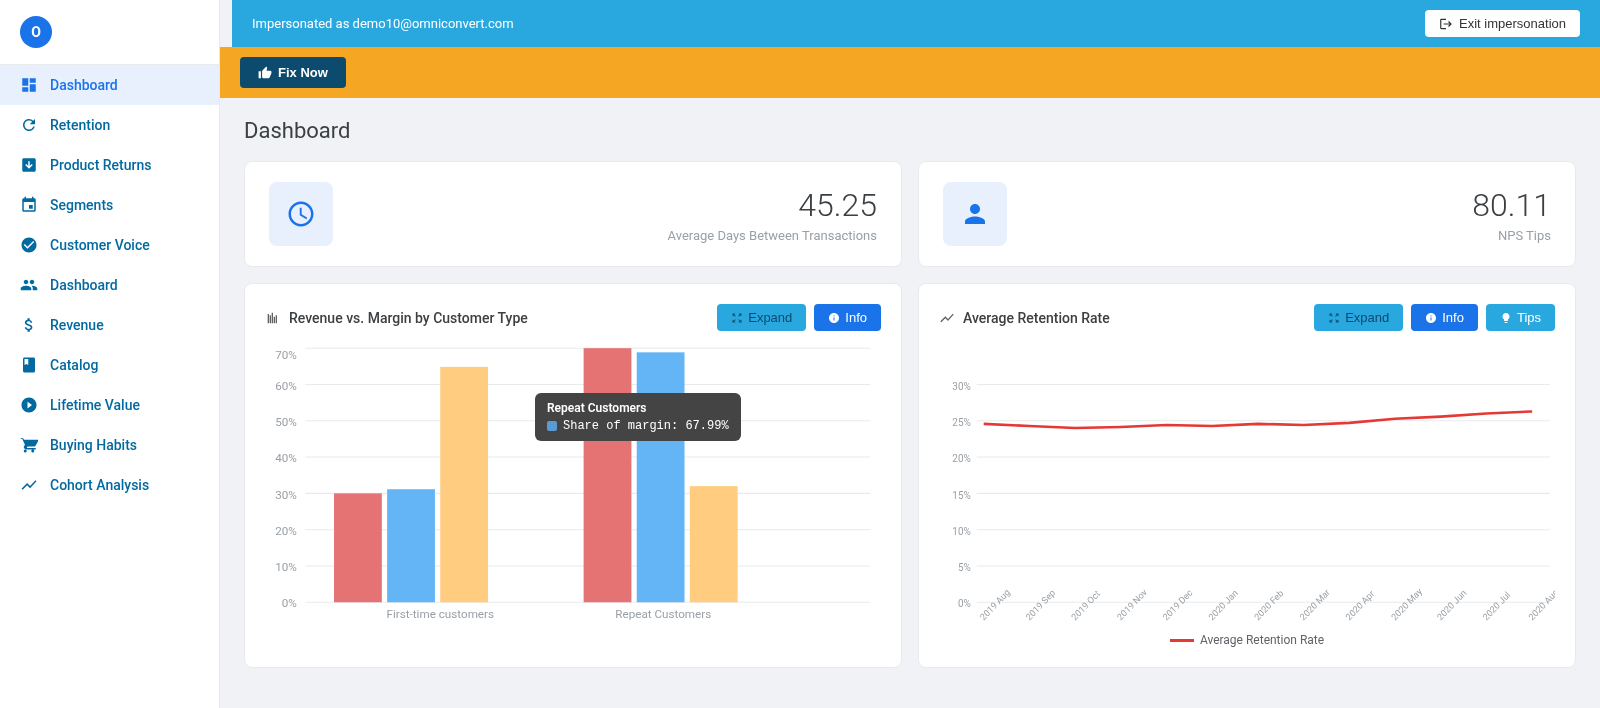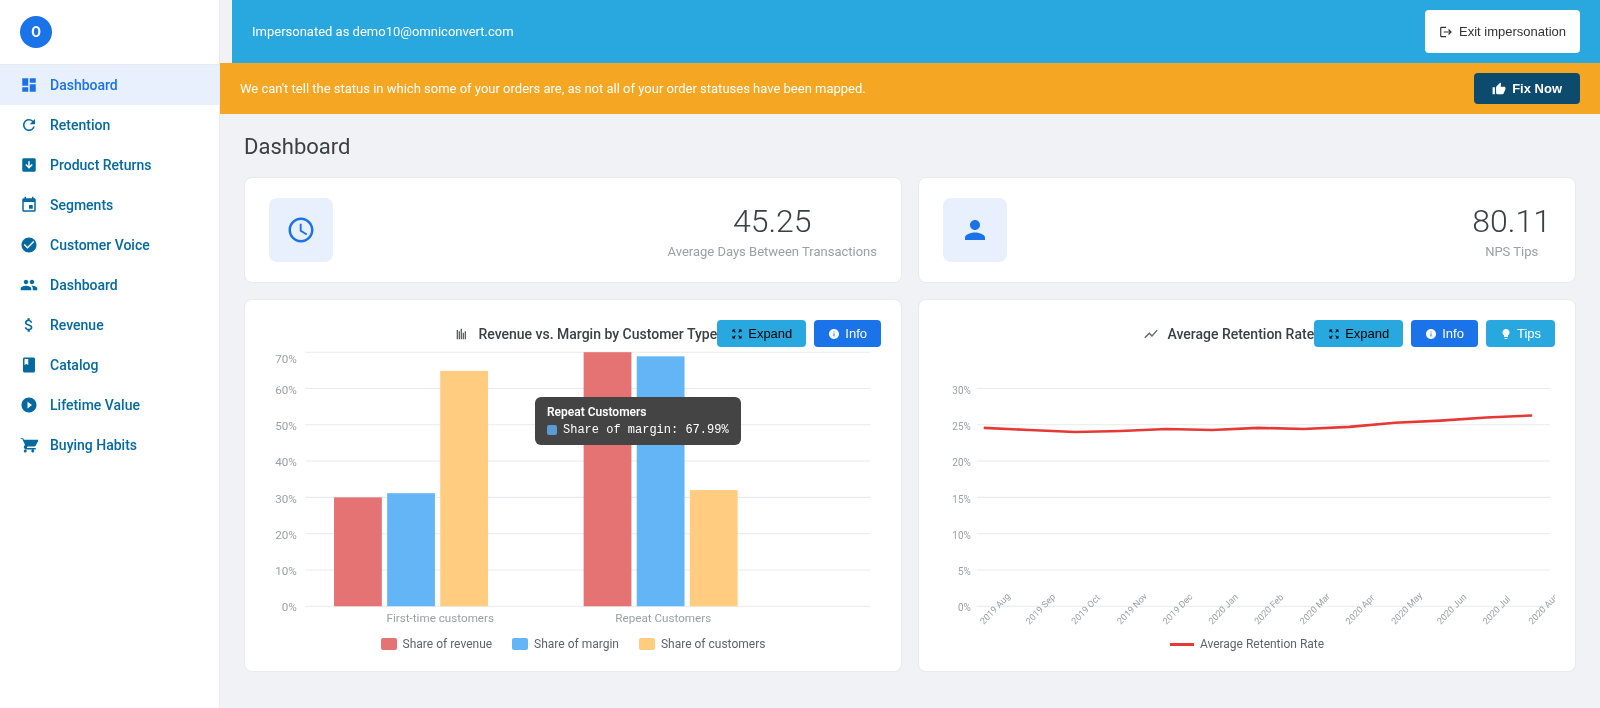--- a/index.html
+++ b/index.html
@@ -9,43 +9,43 @@
     .sidebar { width: 220px; background: #fff; border-right: 1px solid #e8eaed; display: flex; flex-direction: column; flex-shrink: 0; overflow-y: auto; }
     .sidebar-logo { padding: 16px 20px; display: flex; align-items: center; gap: 10px; border-bottom: 1px solid #e8eaed; }
     .sidebar-logo-icon { width: 32px; height: 32px; background: #1a73e8; border-radius: 50%; display: flex; align-items: center; justify-content: center; color: #fff; font-size: 14px; font-weight: bold; }
     .sidebar-item { display: flex; align-items: center; gap: 12px; padding: 11px 20px; cursor: pointer; color: #0369a1; font-size: 14px; font-weight: 500; transition: background 0.15s; }
     .sidebar-item.active { color: #1a73e8; background: #e8f0fe; }
     .sidebar-item svg { width: 18px; height: 18px; flex-shrink: 0; }
 
     
     .main { flex: 1; display: flex; flex-direction: column; overflow: hidden; }
     .impersonation-bar { background: #29a8e0; color: #fff; padding: 10px 20px; font-size: 13px; display: flex; align-items: center; justify-content: space-between; flex-shrink: 0; margin-left: 12px; }
-    .exit-btn { background: #fff; color: #333; border: none; padding: 14px 14px; border-radius: 4px; cursor: pointer; font-size: 13px; display: flex; align-items: center; gap: 6px; }
+    .exit-btn { background: #fff; color: #333; border: none; padding: 6px 14px; border-radius: 4px; cursor: pointer; font-size: 13px; display: flex; align-items: center; gap: 6px; }
     .warning-bar { background: #f5a623; color: #fff; padding: 10px 20px; font-size: 13px; display: flex; align-items: center; justify-content: space-between; flex-shrink: 0; }
     .fix-btn { background: #0c4a6e; color: #fff; border: none; padding: 8px 18px; border-radius: 4px; cursor: pointer; font-size: 13px; display: flex; align-items: center; gap: 6px; font-weight: 600; }
     .content { flex: 1; overflow-y: auto; padding: 20px 24px; }
     .page-title { font-size: 22px; font-weight: 400; color: #3c4043; margin-bottom: 18px; }
 
     
     .cards-row { display: flex; gap: 16px; margin-bottom: 16px; }
     .stat-card { background: #fff; border-radius: 8px; border: 1px solid #e8eaed; padding: 20px 24px; display: flex; align-items: center; justify-content: space-between; flex: 1; }
     .stat-card-icon { width: 64px; height: 64px; border-radius: 8px; background: #e8f0fe; display: flex; align-items: center; justify-content: center; flex-shrink: 0; }
     .stat-card-icon svg { width: 30px; height: 30px; color: #1a73e8; }
-    .stat-card-info { text-align: center; }
+    .stat-card-info { text-align: right; }
     .stat-value { font-size: 32px; font-weight: 300; color: #3c4043; }
     .stat-label { font-size: 13px; color: #9aa0a6; margin-top: 4px; }
 
     
     .charts-row { display: flex; gap: 16px; }
     .chart-card { background: #fff; border-radius: 8px; border: 1px solid #e8eaed; padding: 20px; flex: 1; }
-    .chart-header { display: flex; align-items: center; justify-content: flex-end; margin-bottom: 0; }
+    .chart-header { display: flex; align-items: center; justify-content: space-between; margin-bottom: 12px; }
     .chart-title { font-size: 14px; font-weight: 500; color: #3c4043; display: flex; align-items: center; gap: 8px; }
     .chart-actions { display: flex; gap: 8px; }
     .chart-btn { display: flex; align-items: center; gap: 5px; padding: 6px 14px; border-radius: 4px; border: none; cursor: pointer; font-size: 13px; font-weight: 500; }
-    .chart-btn.expand { background: #29a8e0; color: #000000; }
+    .chart-btn.expand { background: #29a8e0; color: #0c4a6e; }
     .chart-btn.info { background: #1a73e8; color: #fff; }
     .chart-btn.tips { background: #29a8e0; color: #fff; }
 
     
     .bar-chart-area { position: relative; height: 280px; }
     .bar-chart-svg { width: 100%; height: 100%; }
     .tooltip-box { position: absolute; background: #444; color: #fff; padding: 8px 12px; border-radius: 6px; font-size: 12px; pointer-events: none; top: 50px; left: 270px; }
     .tooltip-box .tt-title { font-weight: 600; margin-bottom: 4px; }
     .tooltip-box .tt-row { display: flex; align-items: center; gap: 6px; font-family: Liberation Mono, monospace; }
     .tt-swatch { width: 10px; height: 10px; background: #5b9bd5; display: inline-block; border-radius: 2px; }
@@ -121,36 +121,41 @@
         <path d="M12 2C6.48 2 2 6.48 2 12s4.48 10 10 10 10-4.48 10-10S17.52 2 12 2zm-2 14.5v-9l6 4.5-6 4.5z"></path>
       </svg>
     <span>Lifetime Value</span>
   </div>
   <div class="sidebar-item">
     <svg viewBox="0 0 24 24" fill="currentColor">
         <path d="M7 18c-1.1 0-1.99.9-1.99 2S5.9 22 7 22s2-.9 2-2-.9-2-2-2zM1 2v2h2l3.6 7.59-1.35 2.45c-.16.28-.25.61-.25.96C5 16.1 6.9 18 9 18h12v-2H9.42c-.14 0-.25-.11-.25-.25l.03-.12.9-1.63H19c.75 0 1.41-.41 1.75-1.03l3.58-6.49A1 1 0 0023.46 5H5.21l-.94-2H1zm16 16c-1.1 0-1.99.9-1.99 2s.89 2 1.99 2 2-.9 2-2-.9-2-2-2z"></path>
       </svg>
     <span>Buying Habits</span>
   </div>
+  <div class="sidebar-item">
+    <svg viewBox="0 0 24 24" fill="currentColor">
+        <path d="M3.5 18.49l6-6.01 4 4L22 6.92l-1.41-1.41-7.09 7.97-4-4L2 16.99z"></path>
+      </svg>
+    <span>Cohort Analysis</span>
+  </div>
 </div>
 
 <div class="main">
 
   <div class="impersonation-bar">
     <span>Impersonated as demo10@omniconvert.com</span>
     <button class="exit-btn">
       <svg width="14" height="14" viewBox="0 0 24 24" fill="currentColor">
           <path d="M17 7l-1.41 1.41L18.17 11H8v2h10.17l-2.58 2.58L17 17l5-5zM4 5h8V3H4c-1.1 0-2 .9-2 2v14c0 1.1.9 2 2 2h8v-2H4V5z"></path>
         </svg>
       <span>Exit impersonation</span>
     </button>
   </div>
 
   <div class="warning-bar">
-    <span>We can't tell the status in which some of your orders are, as not all of your order statuses have been mapped.</span>
     <button class="fix-btn">
       <svg width="14" height="14" viewBox="0 0 24 24" fill="currentColor">
           <path d="M1 21h4V9H1v12zm22-11c0-1.1-.9-2-2-2h-6.31l.95-4.57.03-.32c0-.41-.17-.79-.44-1.06L14.17 1 7.59 7.59C7.22 7.95 7 8.45 7 9v10c0 1.1.9 2 2 2h9c.83 0 1.54-.5 1.84-1.22l3.02-7.05c.09-.23.14-.47.14-.73v-2z"></path>
         </svg>
       <span>Fix Now</span>
     </button>
   </div>
 
   <div class="content">
     <h1 class="page-title">Dashboard</h1>
@@ -239,34 +244,20 @@
             <text x="375" y="265" font-size="11" fill="#9aa0a6" text-anchor="middle">Repeat Customers</text>
           </svg>
 
           
           <div class="tooltip-box">
             <div class="tt-title">Repeat Customers</div>
             <div class="tt-row">
               <span class="tt-swatch"></span>
               <span>Share of margin: 67.99%</span>
             </div>
-          </div>
-        </div>
-        <div class="legend">
-          <div class="legend-item">
-            <div class="legend-swatch" style="background:#e57373"></div>
-            <span>Share of revenue</span>
-          </div>
-          <div class="legend-item">
-            <div class="legend-swatch" style="background:#64b5f6"></div>
-            <span>Share of margin</span>
-          </div>
-          <div class="legend-item">
-            <div class="legend-swatch" style="background:#ffcc80"></div>
-            <span>Share of customers</span>
           </div>
         </div>
       </div>
 
       <div class="chart-card">
         <div class="chart-header">
           <div class="chart-title">
             <svg width="16" height="16" viewBox="0 0 24 24" fill="#5f6368">
                 <path d="M3.5 18.49l6-6.01 4 4L22 6.92l-1.41-1.41-7.09 7.97-4-4L2 16.99z"></path>
               </svg>

